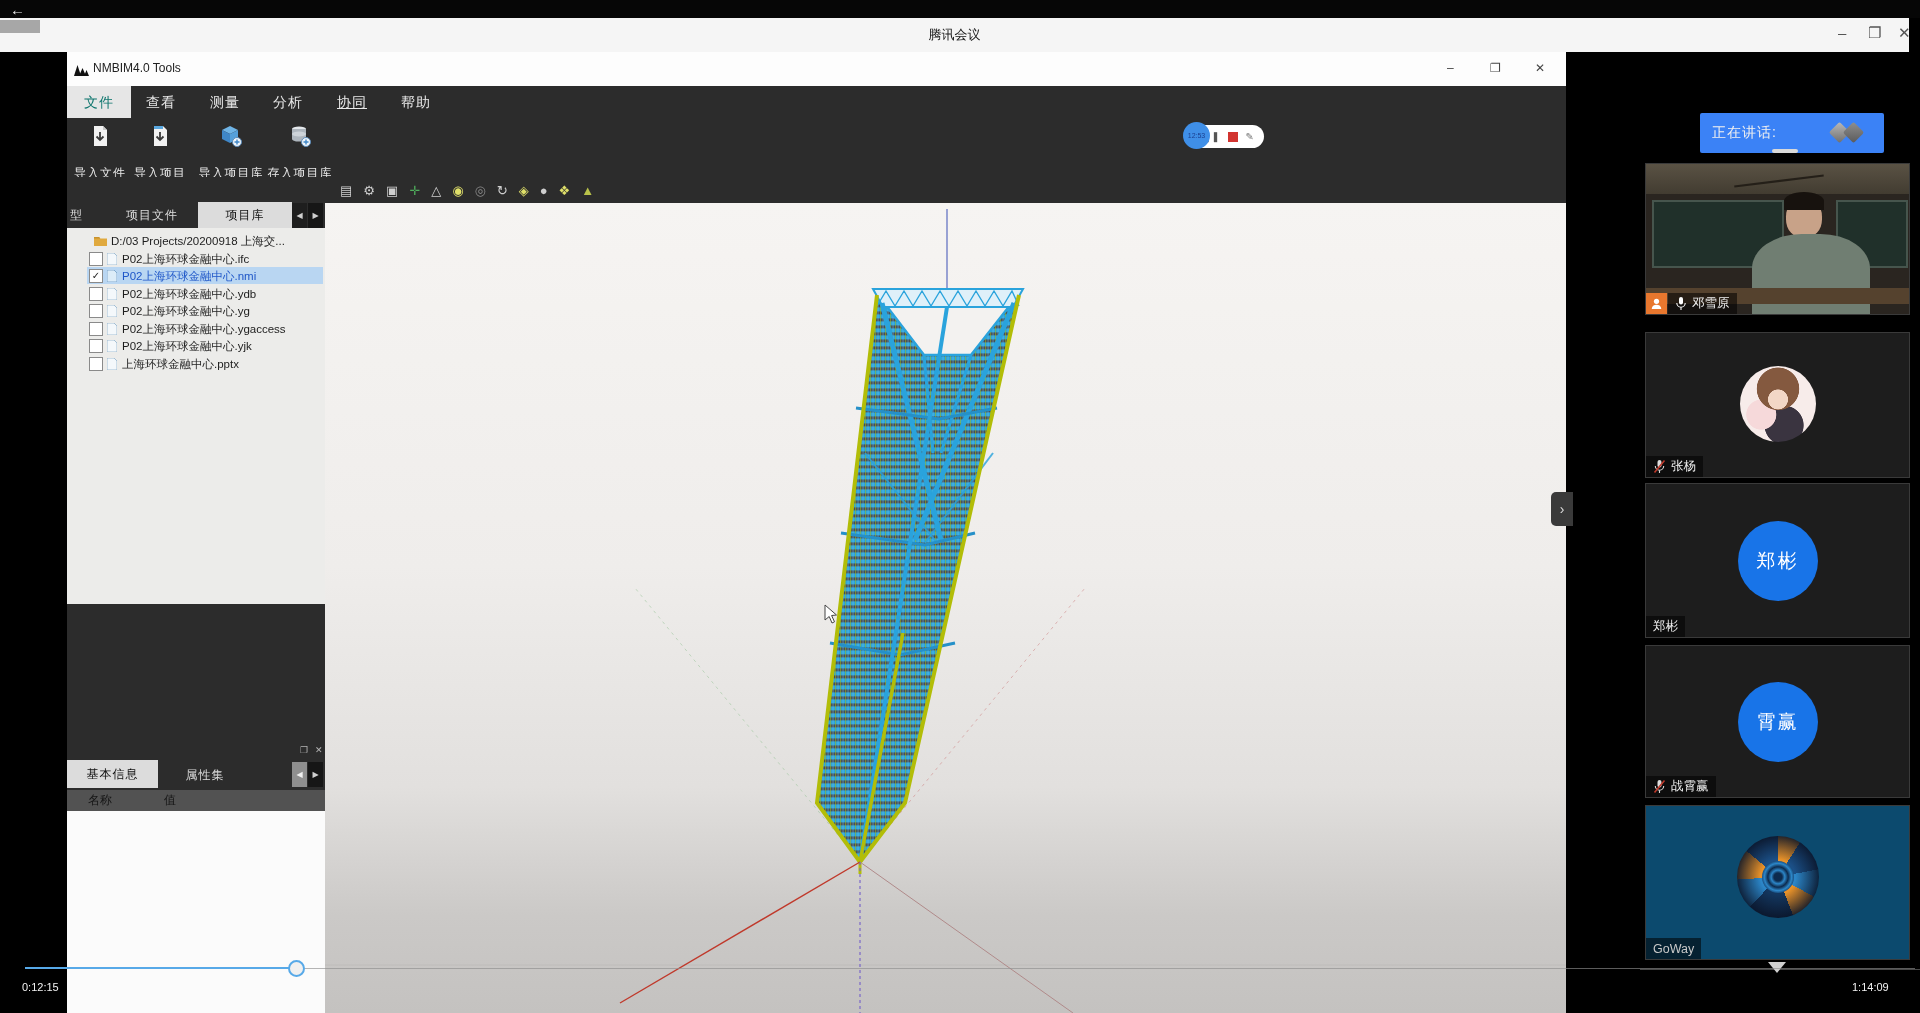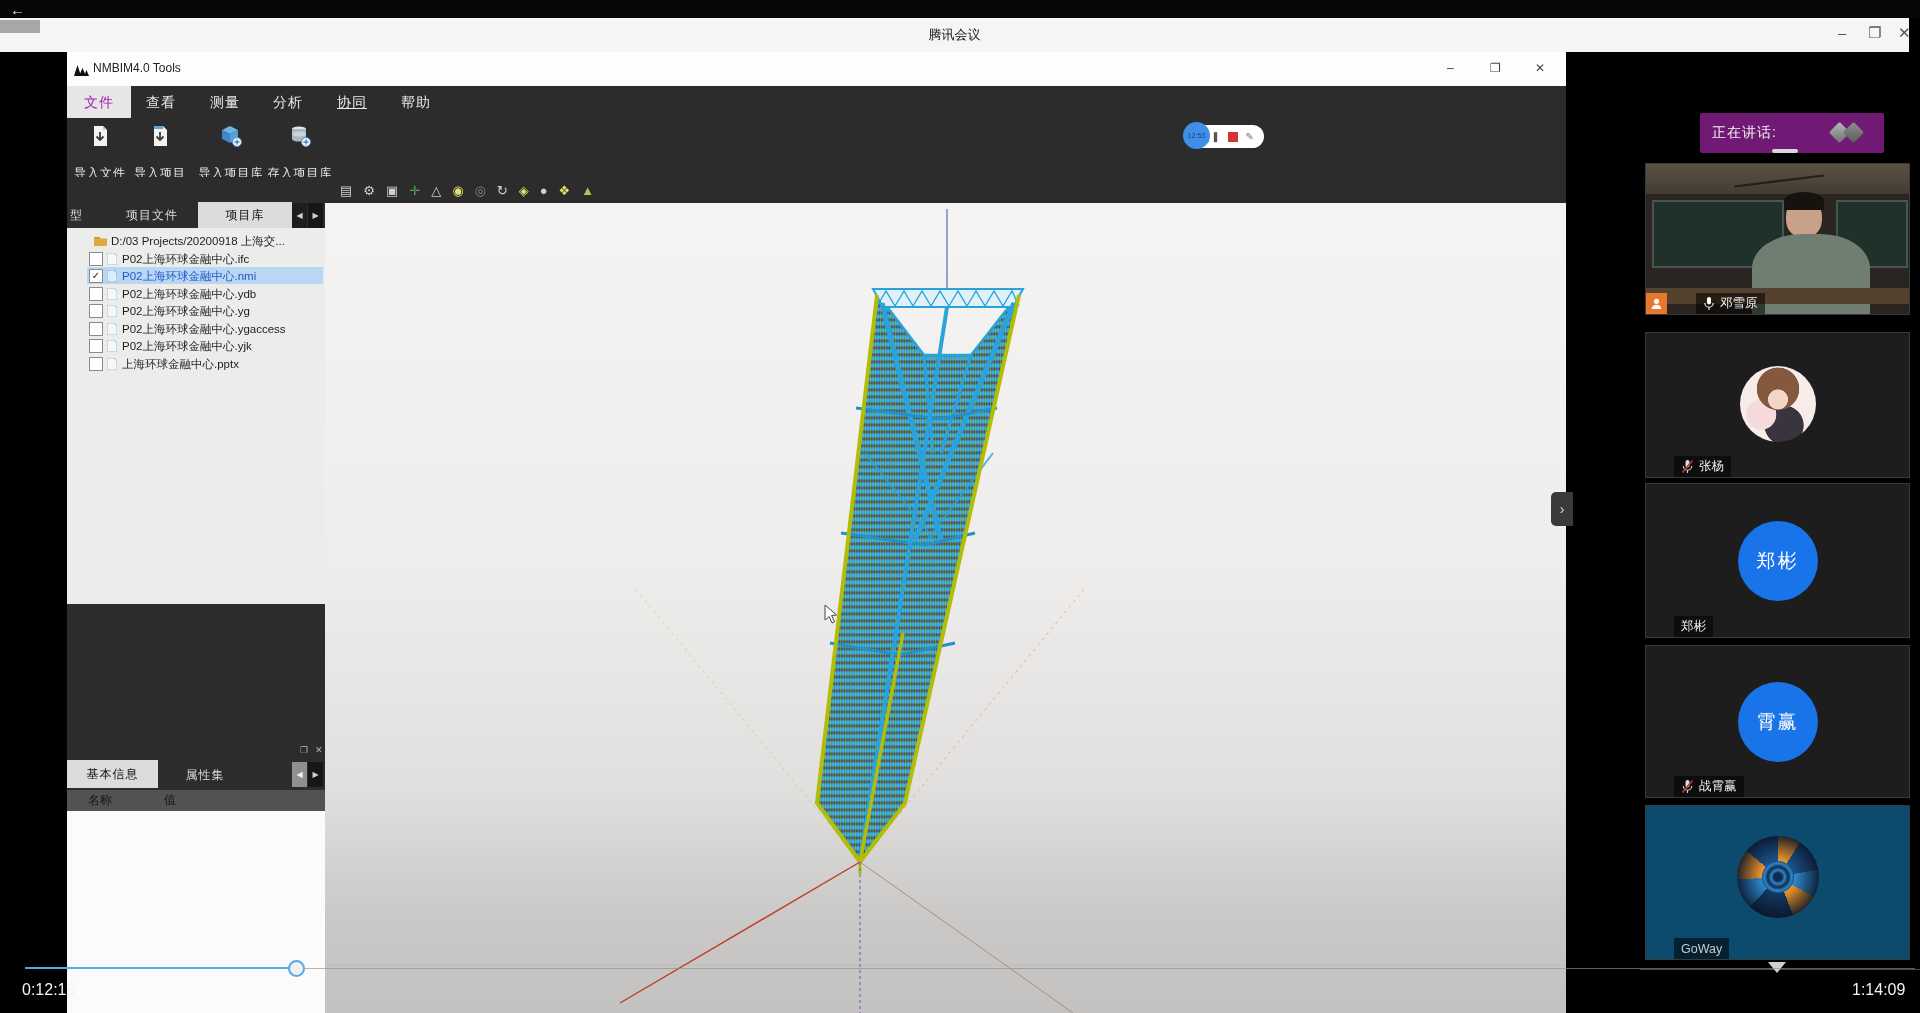--- a/index.html
+++ b/index.html
@@ -11,21 +11,21 @@
   .meet-titlebar{left:0;top:18px;width:1909px;height:34px;background:#f5f5f5;}
   .meet-title{left:50%;top:8px;transform:translateX(-50%);font-size:13px;color:#141414;}
   .wc{font-size:15px;color:#555;line-height:1;cursor:default;}
   
   .app{left:67px;top:52px;width:1499px;height:961px;background:#2c2c2c;}
   .app-titlebar{left:0;top:0;width:1499px;height:34px;background:#fdfdfd;}
   .app-title{font-size:12px;color:#222;}
   .awc{font-size:12px;color:#444;}
   .menubar{left:0;top:34px;width:1499px;height:32px;background:#2c2c2c;}
   .menu{height:32px;line-height:32px;text-align:center;font-size:14px;color:#e9e9e9;letter-spacing:1px;}
-  .menu.active{background:#e6e6e6;color:#a21caf;}
+  .menu.active{background:#e6e6e6;color:#0f766e;}
   .toolbar{left:0;top:66px;width:1499px;height:59px;background:#2c2c2c;}
   .tbtn{position:absolute;top:5px;height:50px;text-align:center;color:#e8e8e8;font-size:12px;}
   .tbtn .ic{height:26px;display:flex;align-items:center;justify-content:center;}
   .tbtn .lb{margin-top:16px;letter-spacing:1px;}
   
   .pill{left:1125px;top:73px;width:72px;height:23px;background:#fff;border-radius:12px;}
   .pill-circle{left:1116px;top:70px;width:27px;height:27px;border-radius:50%;background:#3f8fe8;
     color:#1b3f8f;font-size:7px;display:flex;align-items:center;justify-content:center;}
   .pill-ic{font-size:10px;color:#555;}
   .pill-stop{width:10px;height:10px;background:#d23430;}
@@ -50,37 +50,37 @@
   .phead{left:0;top:613px;width:258px;height:21px;background:#525252;color:#161616;font-size:12px;}
   .pwhite{left:0;top:634px;width:258px;height:202px;background:#fbfbfb;}
   
   .vtoolbar{left:258px;top:125px;width:1241px;height:27px;background:#2c2c2c;}
   .vt{font-size:13px;color:#cfcfcf;margin-right:11px;}
   .canvas{left:258px;top:151px;width:1241px;height:810px;
     background:linear-gradient(#f6f4f2 0%,#efedeb 45%,#e2e0de 72%,#cbc9c7 88%,#c4c2c0 100%);}
   .chevron{left:1551px;top:492px;width:22px;height:34px;background:#3a3a3a;border-radius:5px 0 0 5px;
     color:#ddd;font-size:14px;display:flex;align-items:center;justify-content:center;}
   
-  .speakbar{left:1700px;top:113px;width:184px;height:40px;background:#701a75;border-radius:2px;}
+  .speakbar{left:1700px;top:113px;width:184px;height:40px;background:#3b82f6;border-radius:2px;}
   .speaklbl{font-size:14px;color:#f0f0f0;letter-spacing:1px;}
   .diam{position:absolute;width:15px;height:15px;transform:rotate(45deg);border-radius:2px;}
   .dash{left:1772px;top:149px;width:26px;height:4px;background:#d9d9d9;border-radius:2px;}
   .tile{left:1645px;width:265px;background:#1d1d1d;border:1px solid #3a3a3a;box-sizing:border-box;overflow:hidden;}
   .nlabel{position:absolute;left:0;bottom:0;height:21px;background:rgba(0,0,0,.55);color:#efefef;
-    font-size:12.5px;display:flex;align-items:center;padding:0 7px;gap:5px;margin-left:28px;}
+    font-size:12.5px;display:flex;align-items:center;padding:0 7px;gap:5px;}
   .bigcircle{position:absolute;left:50%;transform:translateX(-50%);border-radius:50%;background:#1874e8;
     color:#fff;display:flex;align-items:center;justify-content:center;letter-spacing:2px;}
   .badge{position:absolute;left:0;bottom:0;width:21px;height:21px;background:#e8772e;
     display:flex;align-items:center;justify-content:center;}
   
   .track-faint{left:305px;top:968px;width:1610px;height:1px;background:#8d8d8d;opacity:.65;}
   .prog{left:25px;top:967px;width:264px;height:2px;background:#57a9e8;}
   .knob{left:288px;top:960px;width:13px;height:13px;border:2px solid #57a9e8;border-radius:50%;
     background:rgba(238,238,238,.9);}
-  .ptime{font-size:16px;color:#f2f2f2;}
+  .ptime{font-size:11px;color:#f2f2f2;}
   .scrolldown{left:1768px;top:962px;width:0;height:0;border-left:9px solid transparent;
     border-right:9px solid transparent;border-top:11px solid #cfcfcf;}
 </style>
 </head>
 <body class="nosel">
 
 <div class="abs" style="left:0;top:0;width:1920px;height:18px;background:#060606;"></div>
 <div class="abs" style="left:10px;top:1px;color:#e8e8e8;font-size:15px;">←</div>
 
 <div class="abs meet-titlebar">

